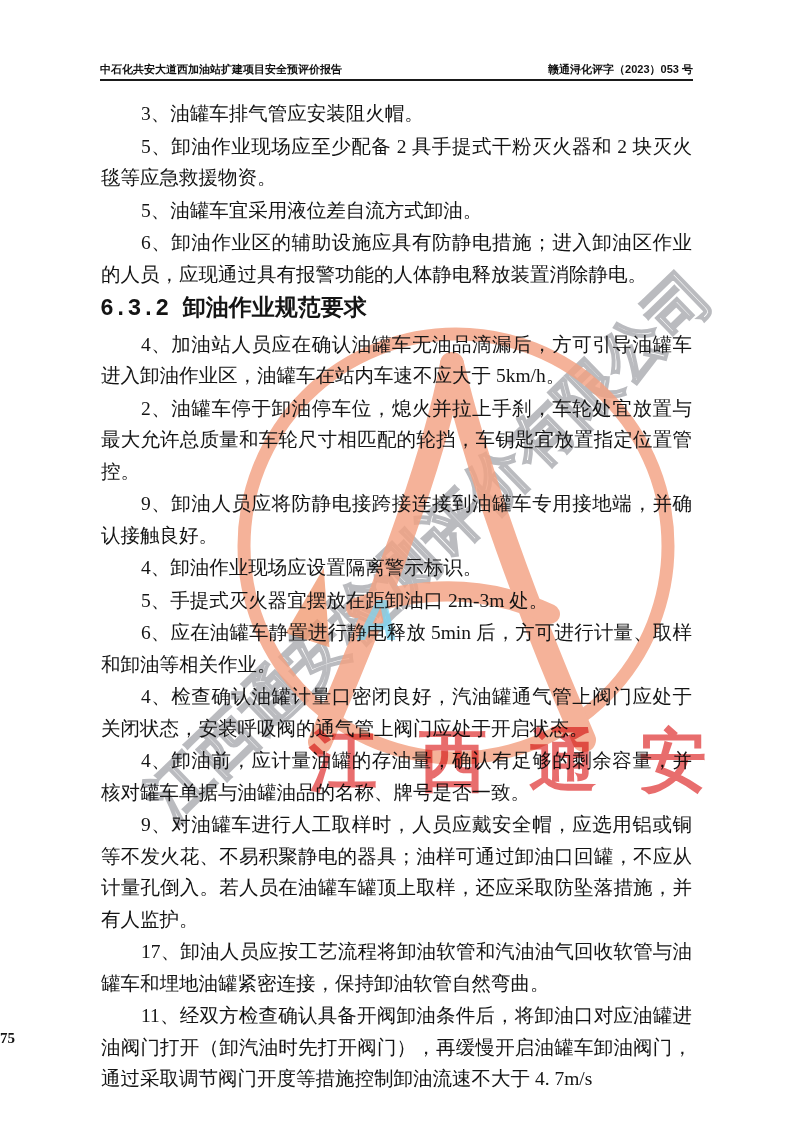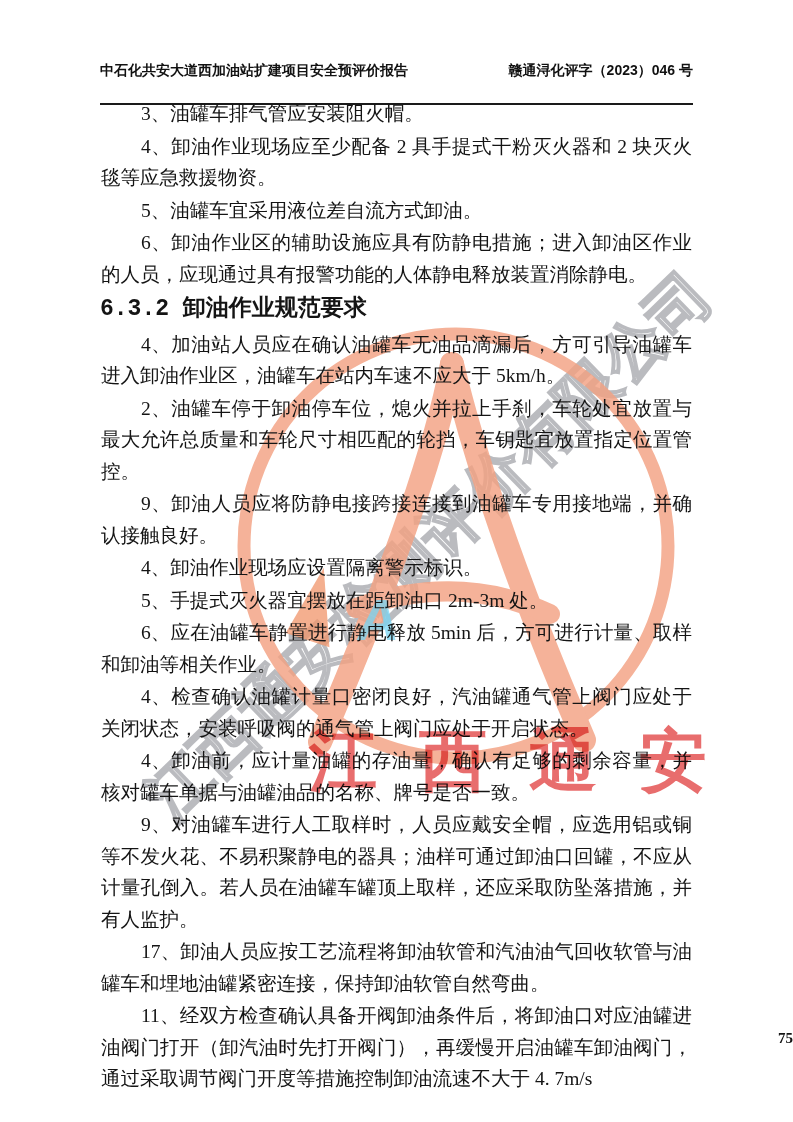--- a/index.html
+++ b/index.html
@@ -11,23 +11,23 @@
     overflow:hidden;
     font-family:"Liberation Serif", serif;
     color:#141414;
   }
 
   
   .header {
     position:absolute; left:100px; top:62px; width:593px;
     display:flex; justify-content:space-between; align-items:flex-end;
     font-family:"Liberation Sans", sans-serif;
-    font-weight:bold; font-size:14px; color:#111;
+    font-weight:bold; font-size:11px; color:#111;
     border-bottom:2px solid #1a1a1a;
-    padding-bottom:23px;
+    padding-bottom:2px;
     gap:8px;
   }
 
   
   .content {
     position:absolute; left:100px; top:97px; width:593px;
     font-size:19.5px; line-height:31.5px;
     text-align:justify; text-justify:inter-character;
     z-index:2;
   }
@@ -35,21 +35,21 @@
   .section-heading {
     font-family:Liberation Mono, monospace;
     font-weight:bold; font-size:23px;
     margin:4px 0 3px 0 !important;
     text-indent:0 !important;
   }
 
   
   .page-number {
     position:absolute; left:0; right:0; top:1030px;
-    text-align:right; font-weight:bold; font-size:15px;
+    text-align:left; font-weight:bold; font-size:15px;
     font-family:"Liberation Serif", serif; z-index:2;
   }
 
   
   .wm-diagonal {
     position:absolute; left:128px; top:778px;
     transform:rotate(-44deg); transform-origin:0 0;
     font-family:"Liberation Sans", sans-serif;
     font-size:62px; font-weight:bold; letter-spacing:1px;
     color:transparent;
@@ -106,26 +106,26 @@
     <path d="M128 286 Q230 250 322 292" fill="none" stroke="#f3a283" stroke-width="20" stroke-linecap="round"></path>
   </svg>
 
   <div class="wm-accent">
     <span class="swoosh"></span>
     <span class="letter">A</span>
   </div>
 
   <div class="header">
     <span>中石化共安大道西加油站扩建项目安全预评价报告</span>
-    <span>赣通浔化评字（2023）046 号</span>
+    <span>赣通浔化评字（2023）053 号</span>
   </div>
 
   <div class="content">
     <p>3、油罐车排气管应安装阻火帽。</p>
-    <p>4、卸油作业现场应至少配备 2 具手提式干粉灭火器和 2 块灭火毯等应急救援物资。</p>
+    <p>5、卸油作业现场应至少配备 2 具手提式干粉灭火器和 2 块灭火毯等应急救援物资。</p>
     <p>5、油罐车宜采用液位差自流方式卸油。</p>
     <p>6、卸油作业区的辅助设施应具有防静电措施；进入卸油区作业的人员，应现通过具有报警功能的人体静电释放装置消除静电。</p>
 
     <p class="section-heading">6.3.2 卸油作业规范要求</p>
 
     <p>4、加油站人员应在确认油罐车无油品滴漏后，方可引导油罐车进入卸油作业区，油罐车在站内车速不应大于 5km/h。</p>
     <p>2、油罐车停于卸油停车位，熄火并拉上手刹，车轮处宜放置与最大允许总质量和车轮尺寸相匹配的轮挡，车钥匙宜放置指定位置管控。</p>
     <p>9、卸油人员应将防静电接跨接连接到油罐车专用接地端，并确认接触良好。</p>
     <p>4、卸油作业现场应设置隔离警示标识。</p>
     <p>5、手提式灭火器宜摆放在距卸油口 2m-3m 处。</p>

